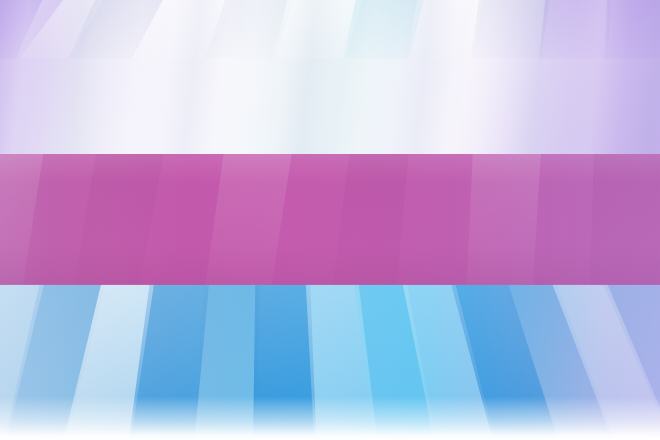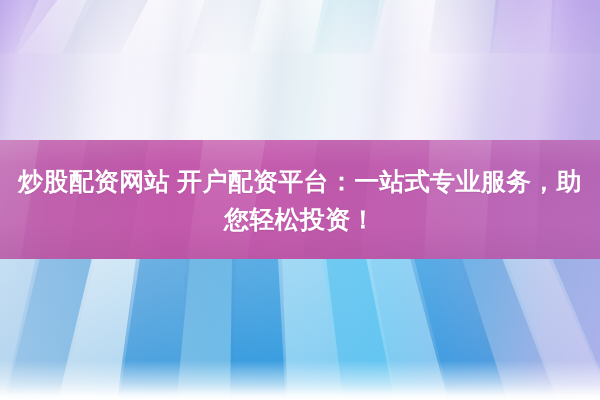--- a/index.html
+++ b/index.html
@@ -259,19 +259,16 @@
     <polygon points="-10,-5 40,-5 20,125 -30,125" fill="url(#gBandL)"></polygon>
     <polygon points="88,-5 150,-5 126,125 66,125" fill="url(#gBandD)"></polygon>
     <polygon points="204,-5 266,-5 246,125 186,125" fill="url(#gBandL)"></polygon>
     <polygon points="318,-5 372,-5 360,125 302,125" fill="url(#gBandD)"></polygon>
     <polygon points="430,-5 492,-5 484,125 424,125" fill="url(#gBandL)"></polygon>
     <polygon points="540,-5 610,-5 610,125 536,125" fill="url(#gBandD)"></polygon>
   </svg>
 
   <div class="layer bg-band-shade"></div>
 
-  <div class="headline">
-    <p class="headline-text">炒股配资网站 开户配资平台：一站式专业服务，助您轻松投资！</p>
-  </div>
 
   <div class="watermark"></div>
 
 </div>
 
 </body></html>

